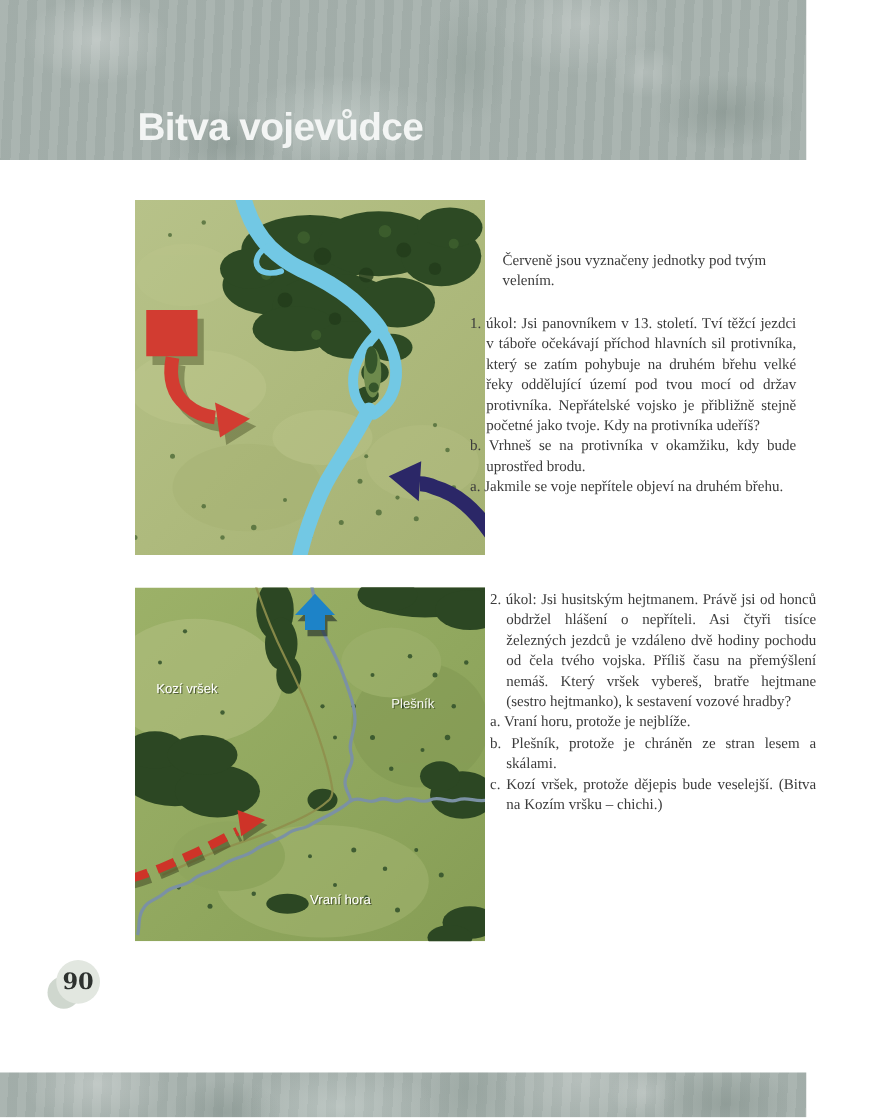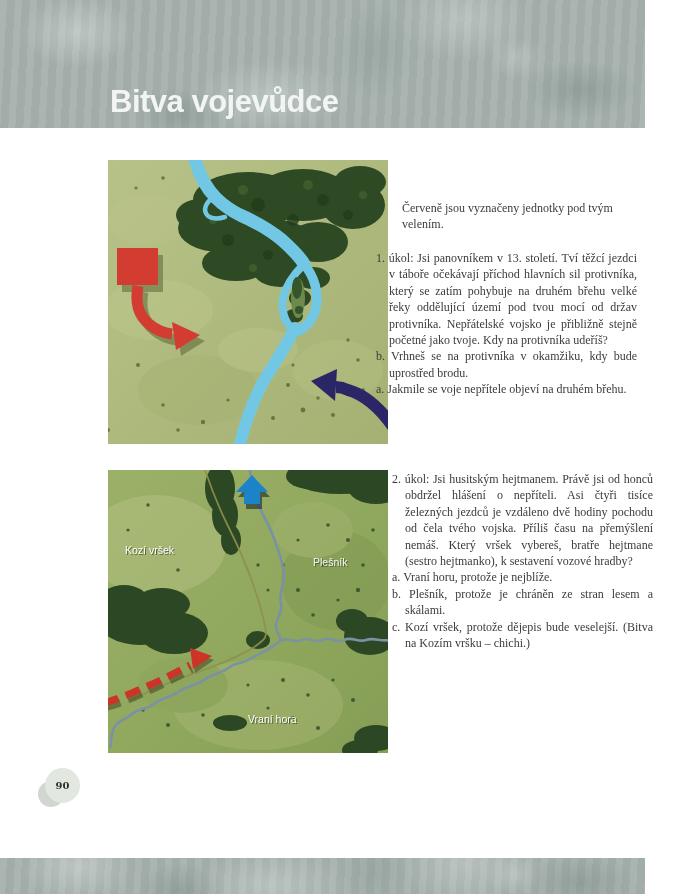--- a/index.html
+++ b/index.html
@@ -36,21 +36,21 @@
   .intro{left:402px;top:168px;width:252px;text-align:left;margin-top:32px;}
   .q1{left:376px;top:210px;width:261px;margin-top:40px;}
   .q2{left:392px;top:471px;width:261px;}
   .rc p{margin:0;padding-left:13px;text-indent:-13px;}
 
   
   .pagenum{position:absolute;left:38px;top:768px;width:44px;height:42px;}
   .pagenum .c2{position:absolute;left:0;top:13px;width:26px;height:26px;border-radius:50%;background:#cfd7ce;}
   .pagenum .c1{position:absolute;left:7px;top:0;width:35px;height:35px;border-radius:50%;background:#e2e7e0;}
   .pagenum .num{position:absolute;left:7px;top:0;width:35px;height:35px;display:flex;align-items:center;justify-content:center;
-    font-family:"DejaVu Serif", serif;font-weight:bold;font-size:10px;color:#2d312e;}
+    font-family:"DejaVu Serif", serif;font-weight:bold;font-size:18px;color:#2d312e;}
 
   .maplabel{font-family:"Liberation Sans", sans-serif;font-size:10.5px;}
 </style>
 </head>
 <body>
 
 <div class="page">
 
   <div class="band band-top">
     <div class="title">Bitva vojevůdce</div>

